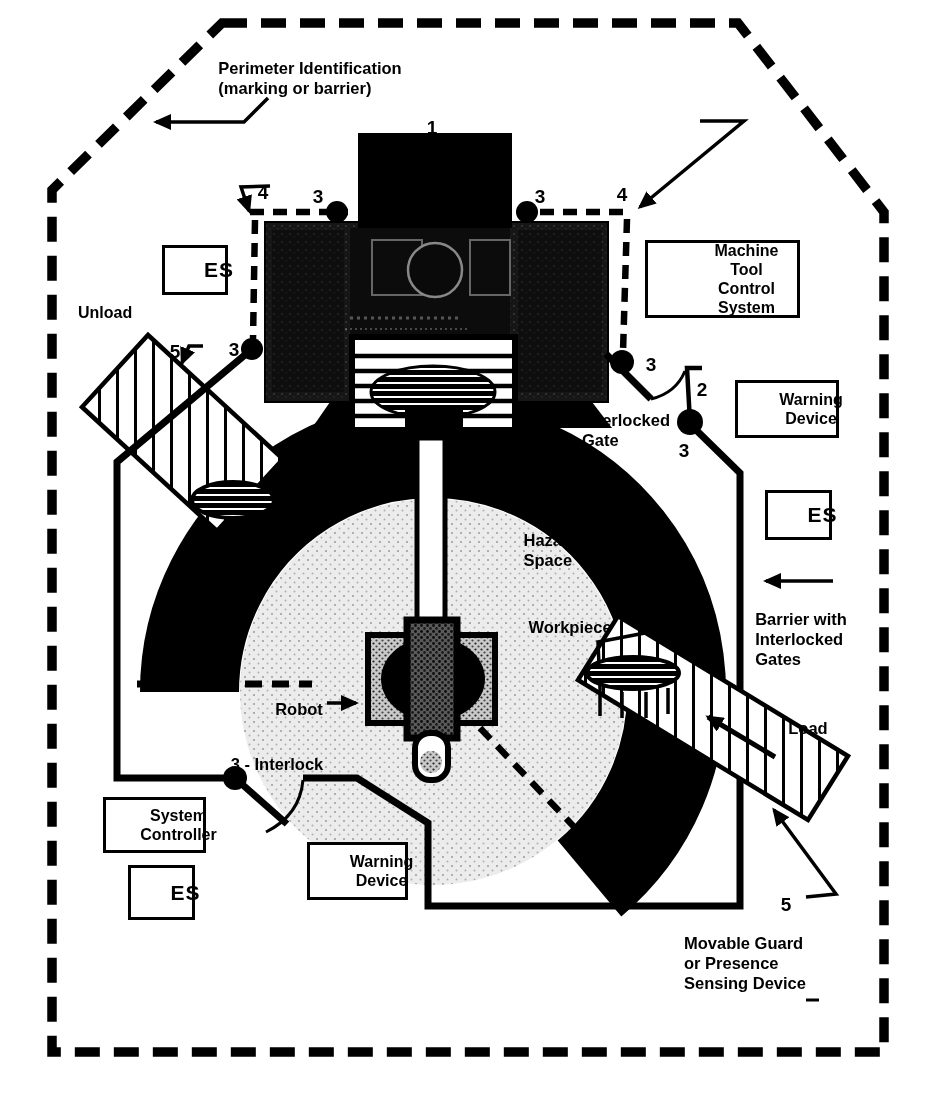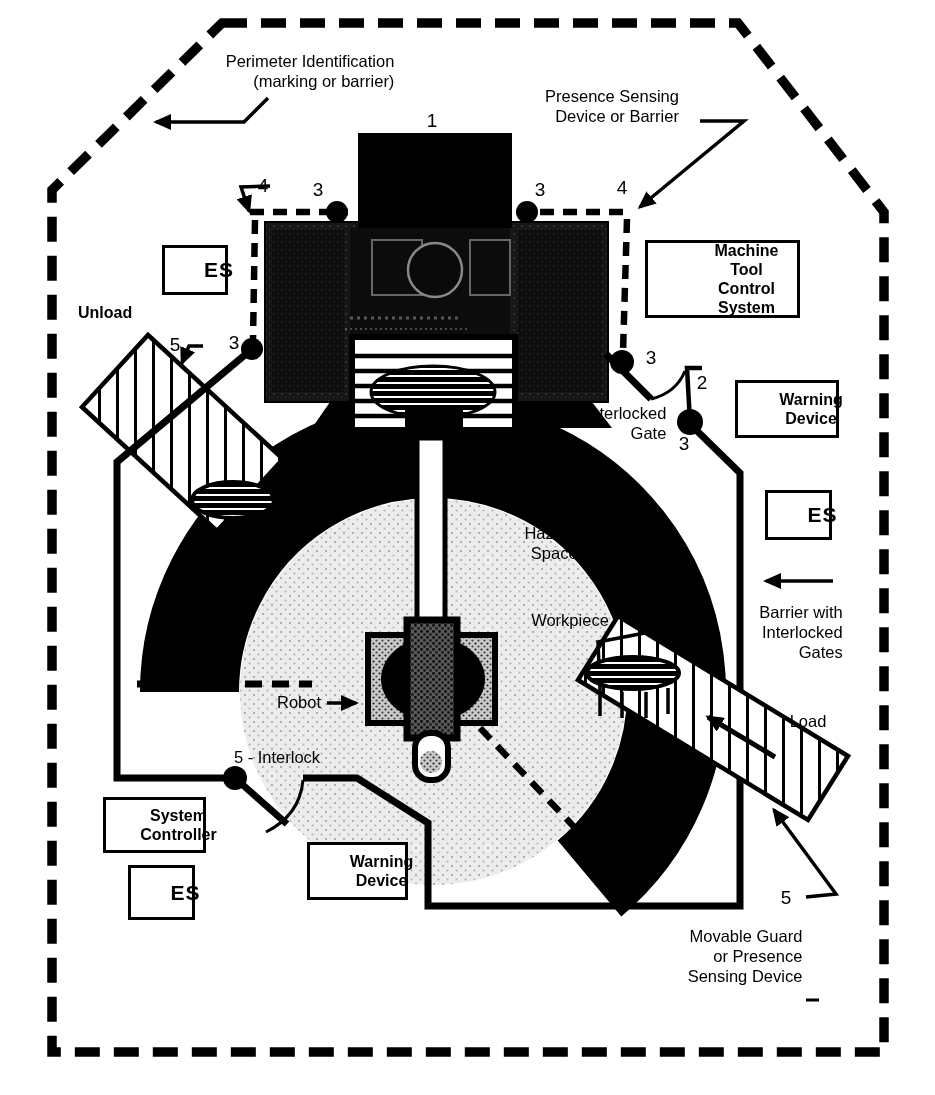--- a/index.html
+++ b/index.html
@@ -1,20 +1,20 @@
 <!DOCTYPE html>
 <html><head>
 <meta charset="utf-8">
 <style>
   html,body{margin:0;padding:0;background:#fff;}
   #stage{position:relative;width:935px;height:1095px;background:#fff;overflow:hidden;
          font-family:"Liberation Sans","DejaVu Sans",sans-serif;color:#000;}
   #art{position:absolute;left:0;top:0;}
-  .lbl{position:absolute;transform:translateX(-50%);text-align:right;font-weight:normal;
-       white-space:pre-line;font-size:16.5px;line-height:1.2;}
+  .lbl{position:absolute;transform:translateX(-50%);text-align:left;font-weight:bold;
+       white-space:pre-line;font-size:16.5px;line-height:1.2;margin-top:7px;}
   .lbl-left{position:absolute;text-align:left;font-weight:bold;white-space:pre-line;
        font-size:16px;line-height:1.2;}
   .num{font-size:19px;}
   .box{position:absolute;border:3px solid #000;background:#fff;display:flex;align-items:center;
        justify-content:center;text-align:center;font-weight:bold;white-space:pre-line;
        font-size:16px;line-height:1.2;box-sizing:border-box;padding-left:48px;}
   .es{font-size:21px;letter-spacing:1px;}
 </style>
 </head>
 <body>
@@ -150,22 +150,20 @@
     <path d="M 203,346 L 189,346 L 182,363" marker-end="url(#ah)"></path>
     <path d="M 327,703 L 356,703" marker-end="url(#ah)"></path>
     <path d="M 833,581 L 766,581" marker-end="url(#ah)"></path>
     <path d="M 806,897 L 836,894 L 774,810" marker-end="url(#ah)"></path>
     <path d="M 806,1000 L 819,1000" stroke-width="3"></path>
   </g>
 </svg>
 
 <div class="lbl" style="left:310px;top:52px">Perimeter Identification
 (marking or barrier)</div>
-<div class="lbl" style="left:612px;top:87px">Presence Sensing
-Device or Barrier</div>
 <div class="lbl num" style="left:432px;top:110px">1</div>
 <div class="lbl num" style="left:263px;top:175px">4</div>
 <div class="lbl num" style="left:318px;top:179px">3</div>
 <div class="lbl num" style="left:540px;top:179px">3</div>
 <div class="lbl num" style="left:622px;top:177px">4</div>
 <div class="lbl-left" style="left:78px;top:303px">Unload</div>
 <div class="lbl num" style="left:234px;top:332px">3</div>
 <div class="lbl num" style="left:175px;top:334px">5</div>
 <div class="lbl num" style="left:651px;top:347px">3</div>
 <div class="lbl num" style="left:702px;top:372px">2</div>
@@ -173,21 +171,21 @@
 Gate</div>
 <div class="lbl num" style="left:684px;top:433px">3</div>
 <div class="lbl" style="left:551px;top:524px">Hazard
 Space</div>
 <div class="lbl" style="left:801px;top:603px">Barrier with
 Interlocked
 Gates</div>
 <div class="lbl" style="left:570px;top:611px">Workpiece</div>
 <div class="lbl" style="left:299px;top:693px">Robot</div>
 <div class="lbl" style="left:808px;top:712px">Load</div>
-<div class="lbl" style="left:277px;top:748px">5 - Interlock</div>
+<div class="lbl" style="left:277px;top:748px">3 - Interlock</div>
 <div class="lbl num" style="left:786px;top:887px">5</div>
 <div class="lbl" style="left:745px;top:927px">Movable Guard
 or Presence
 Sensing Device</div>
 
 <div class="box es" style="left:162px;top:245px;width:66px;height:50px"><span>ES</span></div>
 <div class="box" style="left:645px;top:240px;width:155px;height:78px"><span>Machine Tool
 Control System</span></div>
 <div class="box" style="left:735px;top:380px;width:104px;height:58px"><span>Warning
 Device</span></div>

